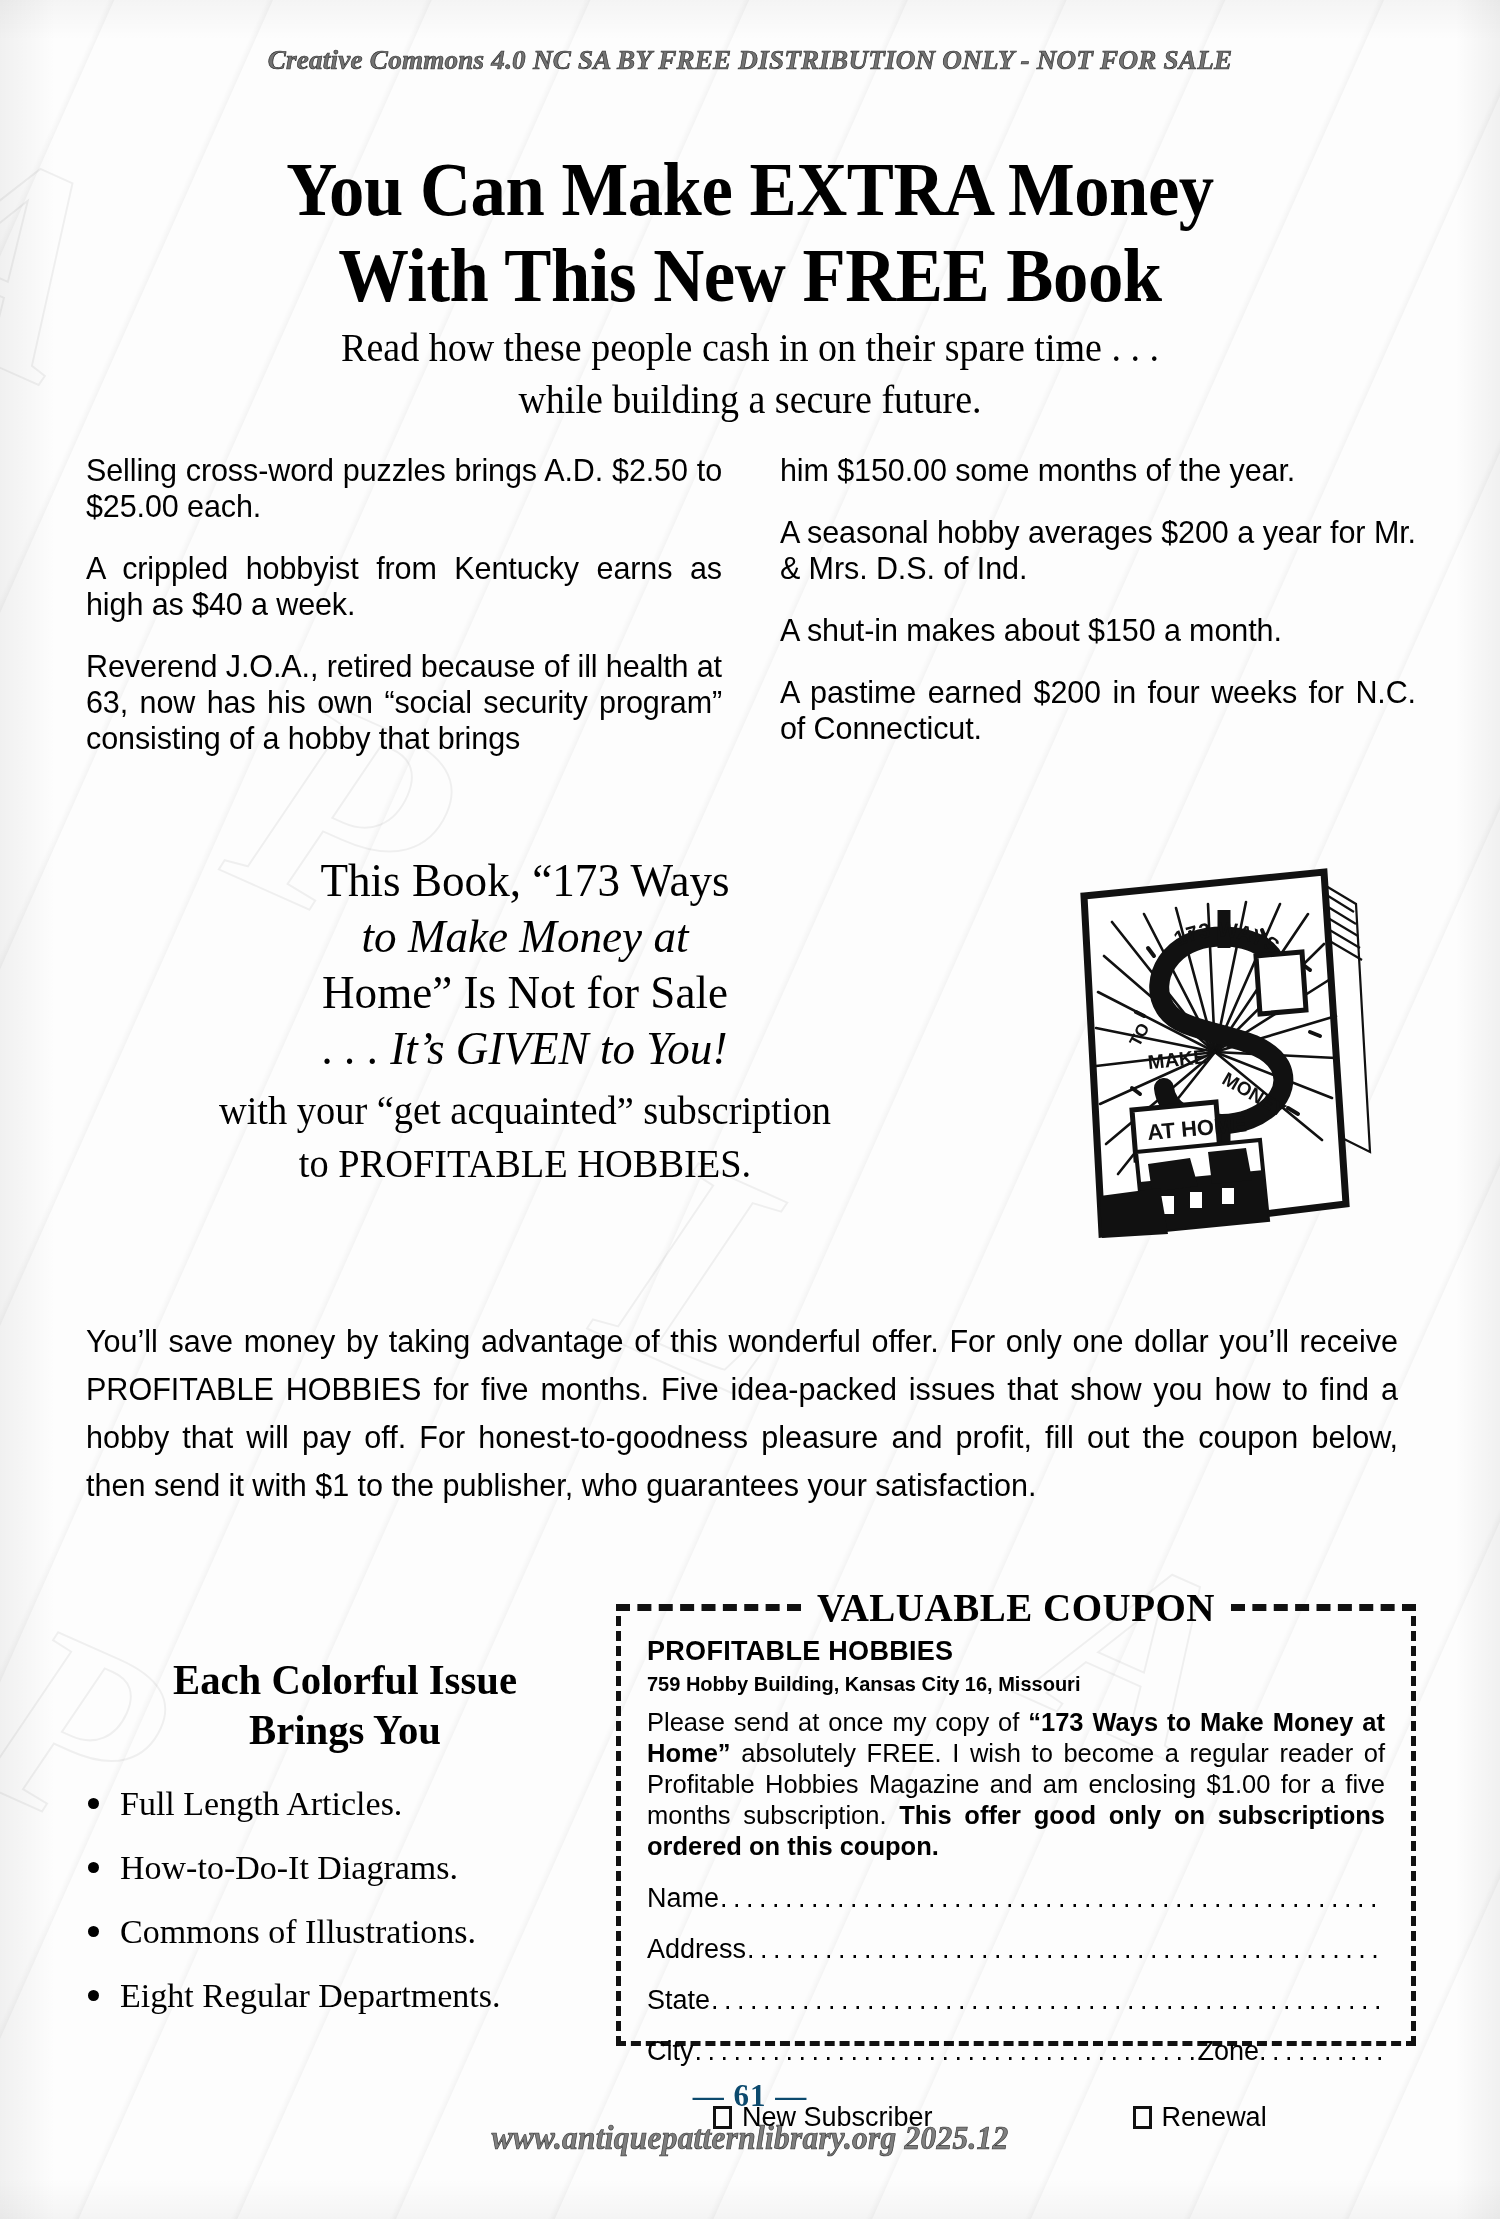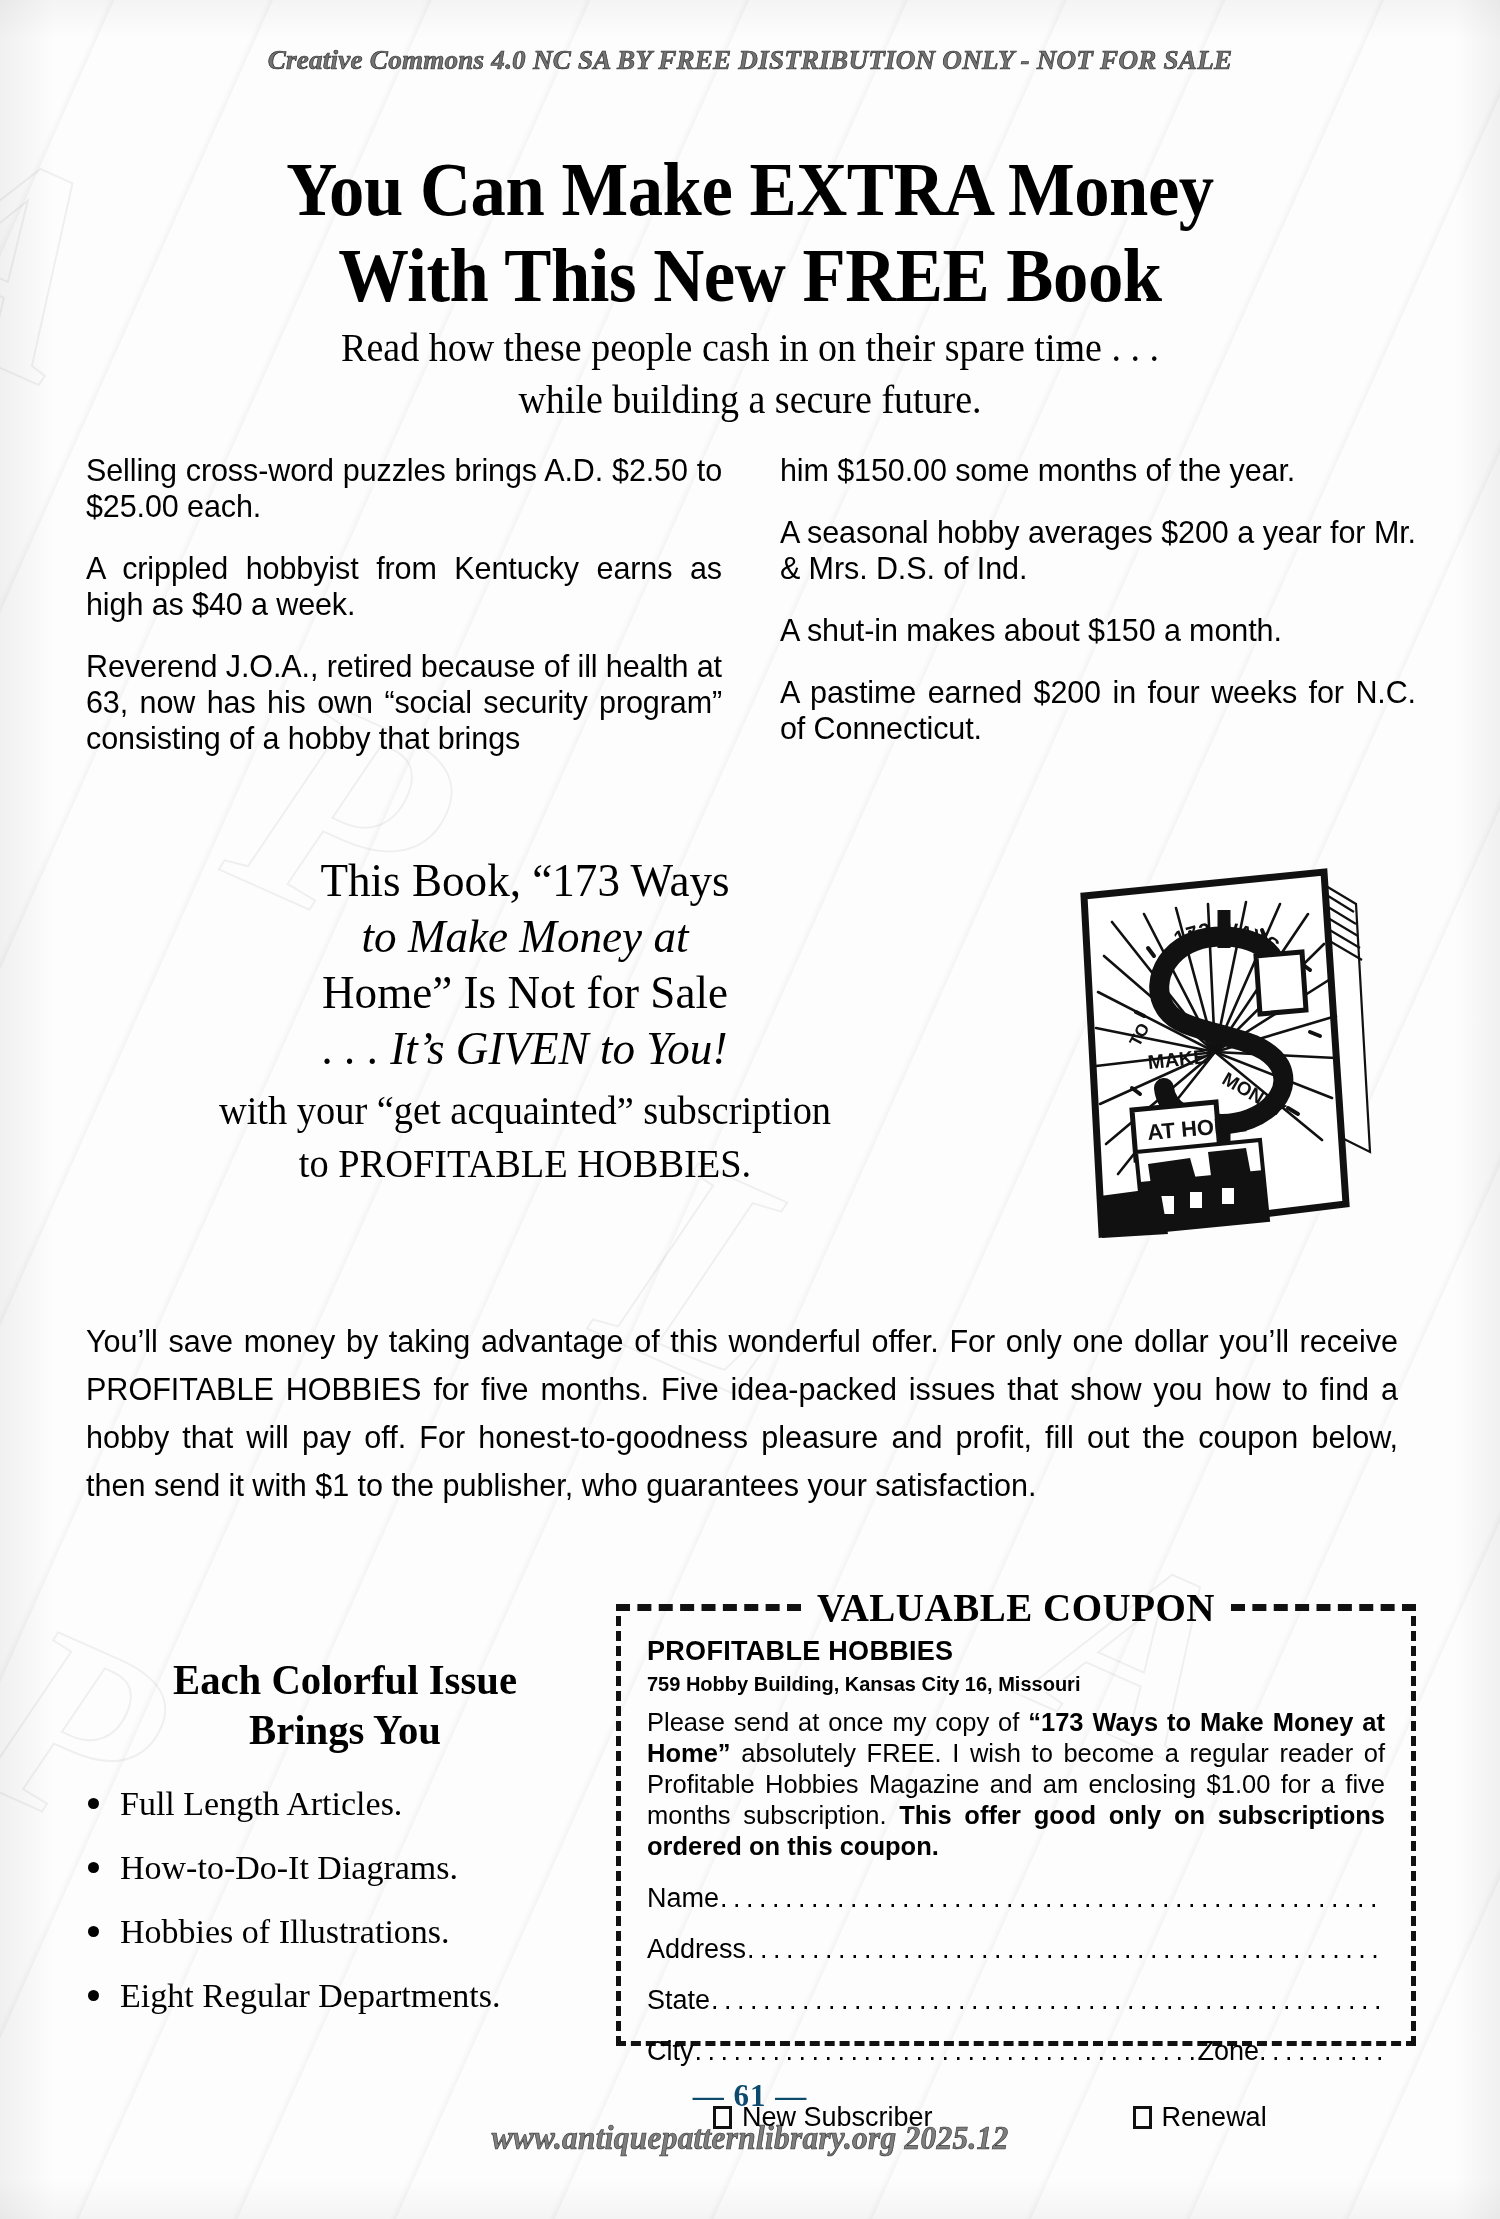--- a/index.html
+++ b/index.html
@@ -500,21 +500,21 @@
         <li>
           <span class="bullet"></span>
           <span>Full Length Articles.</span>
         </li>
         <li>
           <span class="bullet"></span>
           <span>How-to-Do-It Diagrams.</span>
         </li>
         <li>
           <span class="bullet"></span>
-          <span>Hobbies of Illustrations.</span>
+          <span>Commons of Illustrations.</span>
         </li>
         <li>
           <span class="bullet"></span>
           <span>Eight Regular Departments.</span>
         </li>
       </ul>
     </div>
 
     <div class="coupon">
       <div class="coupon-title-row">

